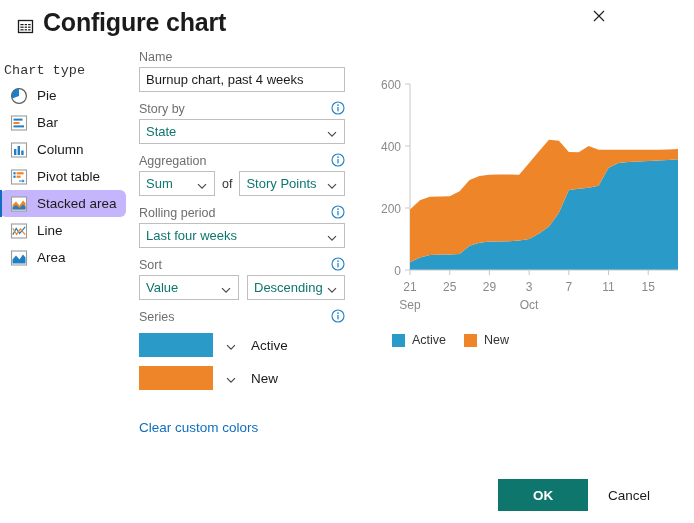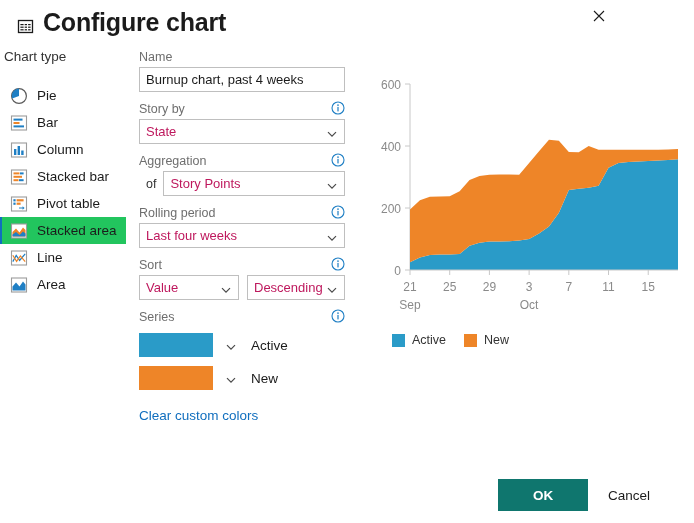--- a/index.html
+++ b/index.html
@@ -17,28 +17,28 @@
   .hdr-title{
     position:absolute;left:43px;top:8px;
     font-size:25px;font-weight:bold;letter-spacing:-0.2px;color:#1b1b1b;
   }
   .close-btn{
     position:absolute;right:4px;top:2px;width:34px;height:28px;
     display:flex;align-items:center;justify-content:center;cursor:pointer;
   }
   
   .charttype-label{
-    position:absolute;left:4px;top:49px;font-size:13.5px;color:#333;
+    position:absolute;left:4px;top:63px;font-size:13.5px;color:#333;font-family:Liberation Mono, monospace;
   }
   .ct-list{position:absolute;left:0;top:82px;width:126px;text-align:right;}
   .ct-item{
     position:relative;height:27px;display:flex;align-items:center;
     padding-left:10px;cursor:pointer;
   }
-  .ct-item.selected{background:#22c55e;}
+  .ct-item.selected{background:#c4b5fd;border-radius:6px;}
   .ct-item.selected:before{
     content:"";position:absolute;left:0;top:0;width:2px;height:100%;
     background:#106ebe;
   }
   .ct-ico{width:18px;height:18px;flex:0 0 18px;margin-right:9px;}
   .ct-label{font-size:13.5px;color:#1b1b1b;}
   
   .form{position:absolute;left:139px;top:50px;width:206px;}
   .fld{position:relative;margin-bottom:10px;}
   .fld-label{font-size:12.5px;color:#6e6e6e;margin-bottom:3px;display:block;}
@@ -47,34 +47,34 @@
     box-sizing:border-box;width:100%;height:25px;
     border:1px solid #bfbfbf;background:#fff;
     font-family:"Liberation Sans", sans-serif;font-size:13px;color:#1b1b1b;
     padding:0 6px;outline:none;border-radius:0;
   }
   .sel{
     box-sizing:border-box;position:relative;height:25px;
     border:1px solid #bfbfbf;background:#fff;
     display:flex;align-items:center;padding:0 6px;cursor:pointer;
   }
-  .sel-val{font-size:13px;color:#be185d;flex:1;white-space:nowrap;overflow:hidden;}
+  .sel-val{font-size:13px;color:#0f766e;flex:1;white-space:nowrap;overflow:hidden;}
   .chev{width:12px;height:12px;flex:0 0 12px;}
   .row{display:flex;align-items:center;}
   .agg-a{width:76px;}
   .agg-of{font-size:12.5px;color:#333;margin:0 7px;}
   .agg-b{flex:1;}
   .sort-a{width:100px;margin-right:8px;}
   .sort-b{flex:1;}
   .series-row{display:flex;align-items:center;margin-bottom:9px;}
   .swatch{width:74px;height:24px;cursor:pointer;}
   .swatch-chev{width:12px;height:12px;margin:0 14px 0 12px;cursor:pointer;}
   .series-name{font-size:13.5px;color:#1b1b1b;}
   .clear-link{
-    font-size:13.5px;color:#106ebe;cursor:pointer;margin-top:8px;display:inline-block;
+    font-size:13.5px;color:#106ebe;cursor:pointer;margin-top:20px;display:inline-block;
   }
   
   .chart-panel{position:absolute;left:372px;top:72px;width:310px;height:285px;}
   .chart-svg{display:block;}
   .legend{position:absolute;left:20px;top:261px;display:flex;align-items:center;}
   .lg-item{display:flex;align-items:center;margin-right:18px;}
   .lg-sw{width:13px;height:13px;margin-right:7px;}
   .lg-tx{font-size:12.5px;color:#333;}
   
   .footer{position:absolute;left:0;top:466px;width:694px;height:57px;}
@@ -146,33 +146,20 @@
       <svg width="18" height="18" viewBox="0 0 18 18">
         <rect x="1.5" y="2" width="15" height="14" fill="#fff" stroke="#9c9c9c" stroke-width="1.1"></rect>
         <rect x="4" y="8" width="2.4" height="6" fill="#1f7fc4"></rect>
         <rect x="7.6" y="5" width="2.4" height="9" fill="#1f7fc4"></rect>
         <rect x="11.2" y="9.5" width="2.4" height="4.5" fill="#1f7fc4"></rect>
       </svg>
     </span>
     <span class="ct-label">Column</span>
   </div>
 
-  <div class="ct-item">
-    <span class="ct-ico">
-      <svg width="18" height="18" viewBox="0 0 18 18">
-        <rect x="1.5" y="2" width="15" height="14" fill="#fff" stroke="#9c9c9c" stroke-width="1.1"></rect>
-        <rect x="3.5" y="4.4" width="6" height="2" fill="#ee8528"></rect>
-        <rect x="10" y="4.4" width="3.6" height="2" fill="#1f7fc4"></rect>
-        <rect x="3.5" y="7.8" width="8.5" height="2" fill="#ee8528"></rect>
-        <rect x="3.5" y="11.2" width="5" height="2" fill="#ee8528"></rect>
-        <rect x="9" y="11.2" width="4.6" height="2" fill="#1f7fc4"></rect>
-      </svg>
-    </span>
-    <span class="ct-label">Stacked bar</span>
-  </div>
 
   <div class="ct-item">
     <span class="ct-ico">
       <svg width="18" height="18" viewBox="0 0 18 18">
         <rect x="1.5" y="2" width="15" height="14" fill="#fff" stroke="#9c9c9c" stroke-width="1.1"></rect>
         <rect x="3.4" y="4.2" width="2.2" height="2.2" fill="#1f7fc4"></rect>
         <rect x="6.6" y="4.2" width="7" height="2.2" fill="#ee8528"></rect>
         <rect x="3.4" y="7.6" width="2.2" height="2.2" fill="#1f7fc4"></rect>
         <rect x="6.6" y="7.6" width="4" height="2.2" fill="#ee8528"></rect>
         <path d="M9,12.4 h3.6 v-1.2 l2,1.8 -2,1.8 v-1.2 H9 Z" fill="#1f7fc4"></path>
@@ -243,20 +230,28 @@
   <div class="fld">
     <span class="fld-label">Aggregation</span>
     <span class="info-ico">
       <svg width="14" height="14" viewBox="0 0 14 14">
         <circle cx="7" cy="7" r="6" fill="none" stroke="#1f7fc4" stroke-width="1.1"></circle>
         <circle cx="7" cy="4.1" r="0.85" fill="#1f7fc4"></circle>
         <rect x="6.4" y="5.9" width="1.2" height="4.5" fill="#1f7fc4"></rect>
       </svg>
     </span>
     <div class="row">
+      <div class="sel agg-a">
+        <span class="sel-val">Sum</span>
+        <span class="chev">
+          <svg width="12" height="12" viewBox="0 0 12 12">
+            <path d="M2,4.2 L6,8.2 L10,4.2" fill="none" stroke="#4a4a4a" stroke-width="1.2"></path>
+          </svg>
+        </span>
+      </div>
       <span class="agg-of">of</span>
       <div class="sel agg-b">
         <span class="sel-val">Story Points</span>
         <span class="chev">
           <svg width="12" height="12" viewBox="0 0 12 12">
             <path d="M2,4.2 L6,8.2 L10,4.2" fill="none" stroke="#4a4a4a" stroke-width="1.2"></path>
           </svg>
         </span>
       </div>
     </div>

